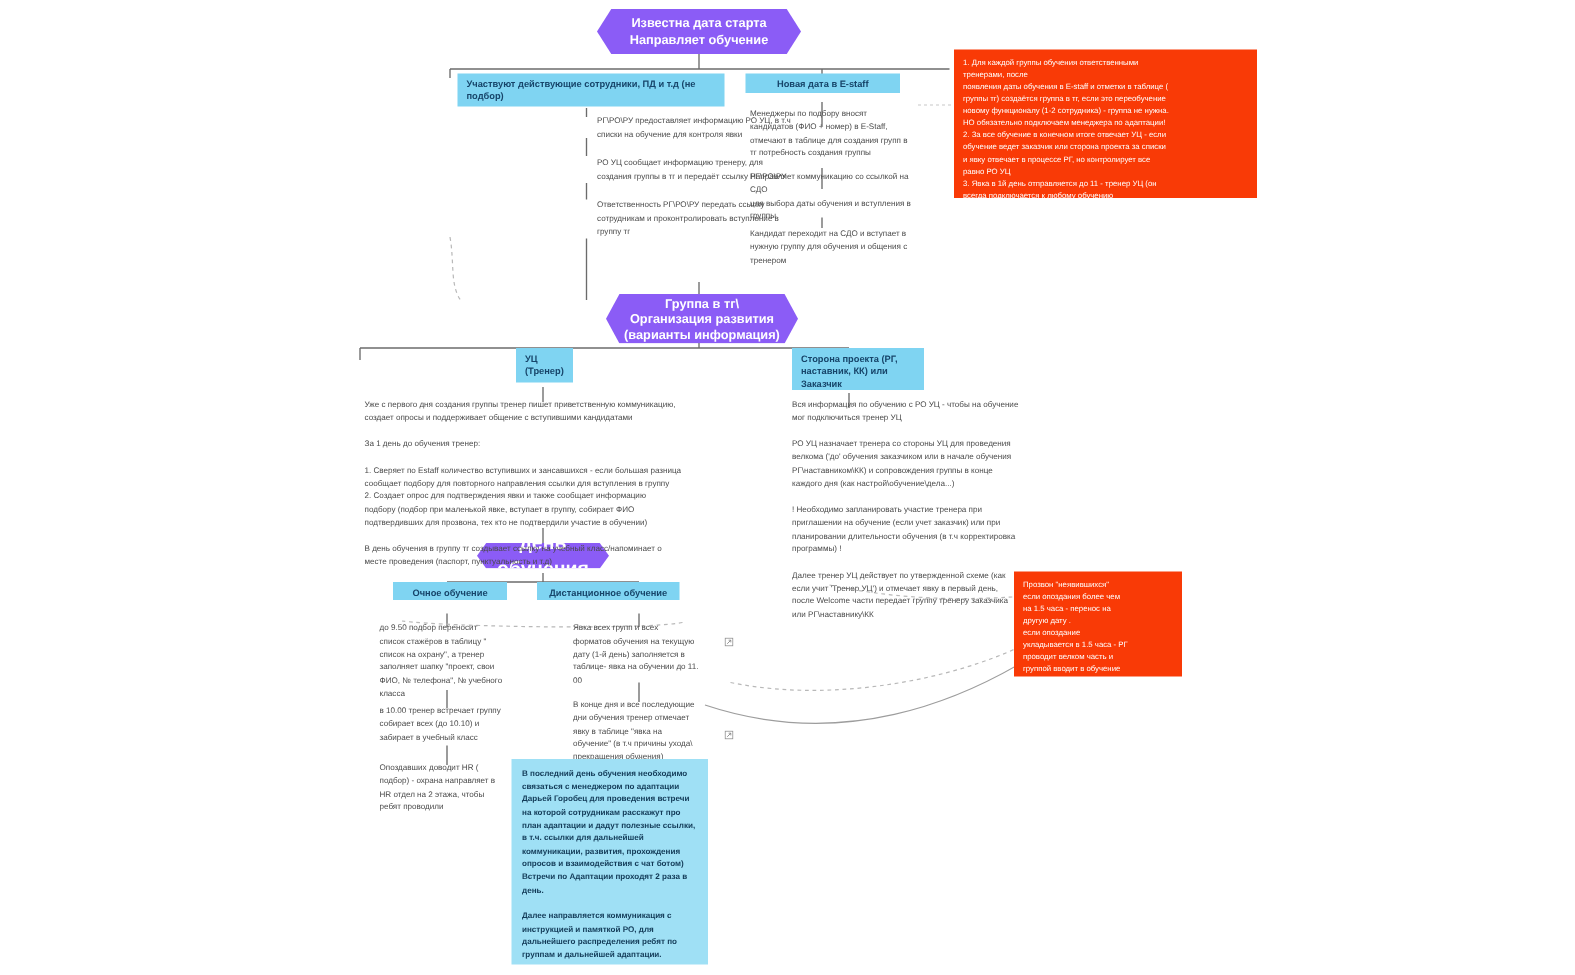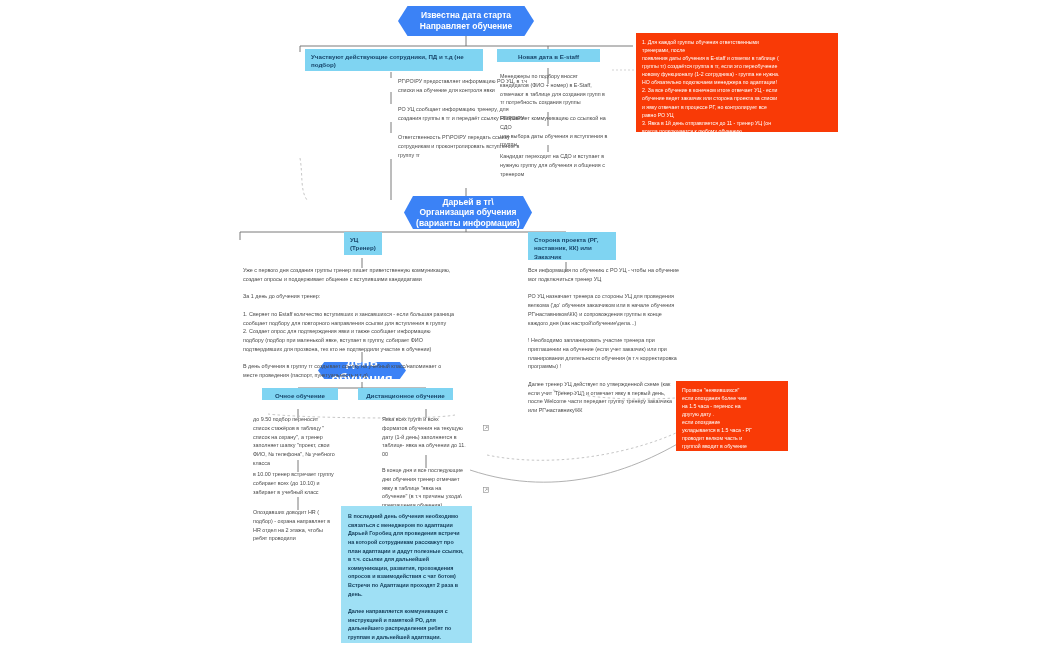--- a/index.html
+++ b/index.html
@@ -6,21 +6,21 @@
   body{
     width:1050px;height:650px;position:relative;overflow:hidden;
     font-family:"Liberation Sans","DejaVu Sans",sans-serif;
     color:#3d3d3d;
   }
   .canvas{position:absolute;inset:0;}
   svg.conn{position:absolute;left:0;top:0;width:1050px;height:650px;pointer-events:none;}
 
   
   .hex{
-    position:absolute;background:#3b82f6;color:#ffffff;
+    position:absolute;background:#8b5cf6;color:#ffffff;
     font-weight:bold;text-align:center;
     display:flex;align-items:center;justify-content:center;
     line-height:1.25;
     clip-path:polygon(7% 0,93% 0,100% 50%,93% 100%,7% 100%,0 50%);
     box-sizing:border-box;padding:3px 10px;
   }
   .hex.big{font-size:8.5px;}
   .hex.small{font-size:13px;}
 
   
@@ -121,22 +121,22 @@
 
   <div class="hex big" style="left:398px;top:6px;width:136px;height:30px;">
     <div>
       <div>Известна дата старта</div>
       <div>Направляет обучение</div>
     </div>
   </div>
 
   <div class="hex big" style="left:404px;top:196px;width:128px;height:33px;">
     <div>
-      <div>Дарьей в тг\</div>
-      <div>Организация обучения</div>
+      <div>Группа в тг\</div>
+      <div>Организация развития</div>
       <div>(варианты информация)</div>
     </div>
   </div>
 
   <div class="hex small" style="left:318px;top:362px;width:88px;height:17px;">
     <div>день обучения</div>
   </div>
 
   <div class="chip" style="left:305px;top:49px;width:178px;height:22px;">Участвуют действующие сотрудники, ПД и т.д
 (не подбор)</div>

